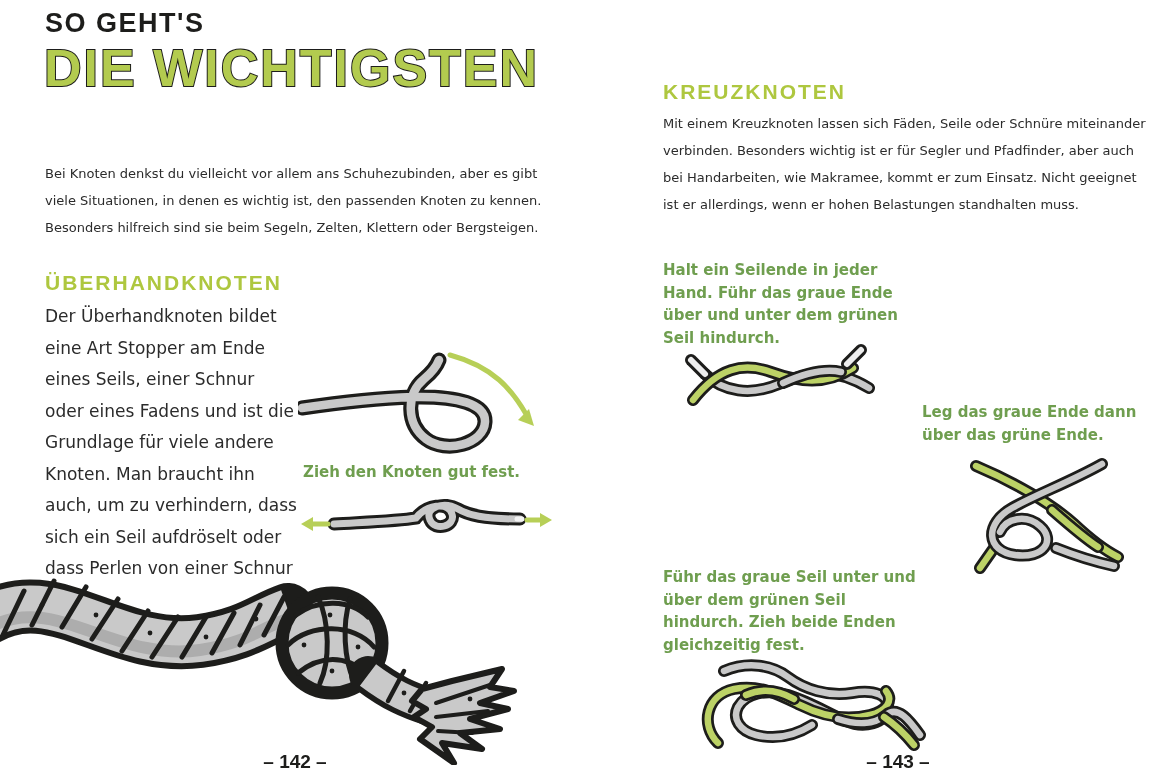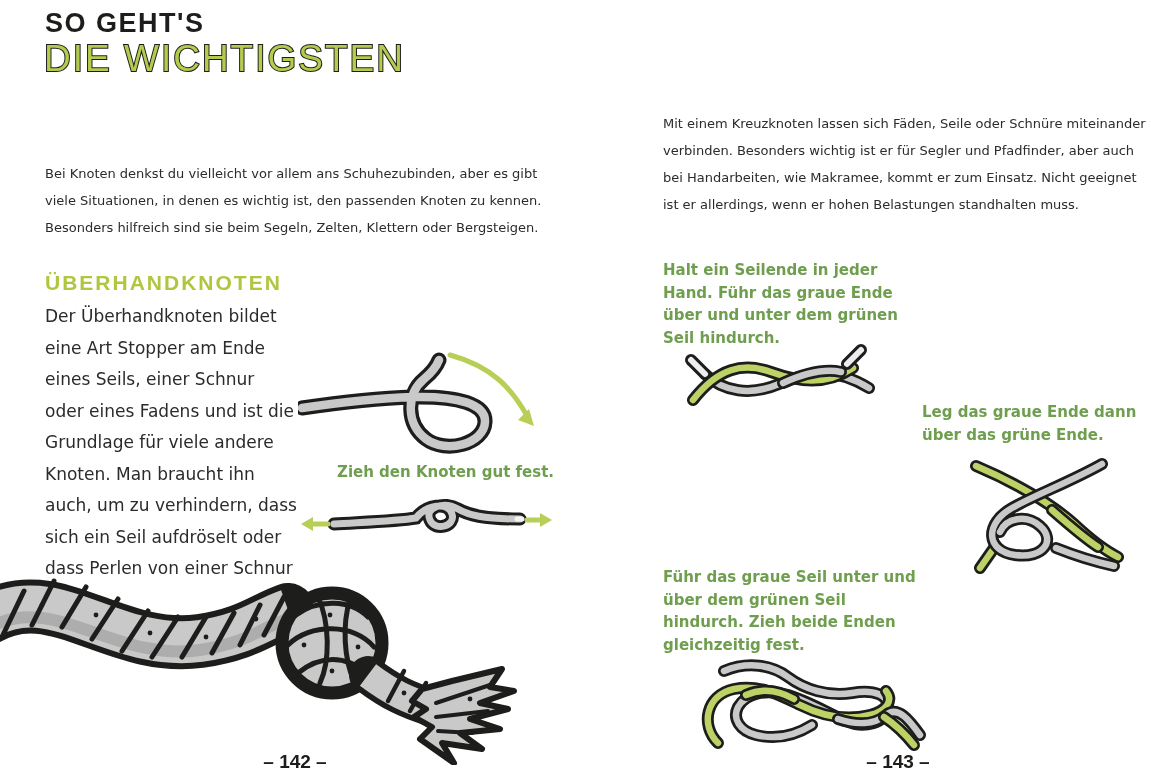--- a/index.html
+++ b/index.html
@@ -1,21 +1,21 @@
 <!DOCTYPE html>
 <html><head>
 <meta charset="utf-8">
 <style>
   html,body{margin:0;padding:0;background:#fff;}
   .spread{position:relative;width:1151px;height:776px;background:#ffffff;overflow:hidden;
           font-family:"DejaVu Sans",sans-serif;color:#2b2b2b;}
   .abs{position:absolute;}
   .kicker{font-family:"Liberation Sans",sans-serif;font-weight:900;font-size:27px;
           letter-spacing:1.5px;color:#1d1d1b;}
-  .big-title{font-family:"Liberation Sans",sans-serif;font-weight:400;font-size:37px;
+  .big-title{font-family:"Liberation Sans",sans-serif;font-weight:700;font-size:52px;
           letter-spacing:2px;color:#b3cb4f;-webkit-text-stroke:2px #1d1d1b;
           paint-order:stroke fill;white-space:nowrap;}
   .section-heading{font-family:"Liberation Sans",sans-serif;font-weight:900;font-size:21px;
           letter-spacing:2px;color:#aec73f;}
   .body-text{font-size:13px;line-height:27px;color:#2b2b2b;}
   .left-col-text{font-size:17px;line-height:31.5px;color:#2b2b2b;}
   .step-text{font-weight:bold;font-size:15px;line-height:22.5px;color:#6f9e4f;}
   .page-no{font-family:"Liberation Sans",sans-serif;font-weight:bold;font-size:19px;
           color:#1d1d1b;text-align:center;}
   svg{display:block;}
@@ -40,21 +40,21 @@
     <g>
       <path d="M 4 66 C 45 60 85 56 115 55 C 160 54 188 62 187 80 C 186 102 148 112 128 97 C 108 82 108 52 126 37 C 132 32 138 26 141 18" fill="none" stroke="#1d1d1b" stroke-width="15" stroke-linecap="round"></path>
       <path d="M 4 66 C 45 60 85 56 115 55 C 160 54 188 62 187 80 C 186 102 148 112 128 97 C 108 82 108 52 126 37 C 132 32 138 26 141 18" fill="none" stroke="#c9c9c9" stroke-width="8.5" stroke-linecap="round"></path>
     </g>
     <g>
       <path d="M 152 13 C 196 25 214 48 228 72" fill="none" stroke="#b7cf57" stroke-width="5" stroke-linecap="round"></path>
       <polygon points="236,84 220,78 231,67" fill="#b7cf57"></polygon>
     </g>
   </svg>
 
-  <div class="abs step-text" style="left:303px;top:461px;width:250px;margin-left:34px;">Zieh den Knoten gut fest.</div>
+  <div class="abs step-text" style="left:303px;top:461px;width:250px;">Zieh den Knoten gut fest.</div>
 
   <svg class="abs" style="left:298px;top:488px;" width="257" height="62" viewBox="0 0 257 62">
     <g>
       <path d="M 36 36 C 70 34 100 33 118 30 C 128 17 150 13 154 26 C 158 38 137 44 132 32 C 126 19 146 13 160 21 C 170 27 185 31 222 31" fill="none" stroke="#1d1d1b" stroke-width="13" stroke-linecap="round"></path>
       <path d="M 36 36 C 70 34 100 33 118 30 C 128 17 150 13 154 26 C 158 38 137 44 132 32 C 126 19 146 13 160 21 C 170 27 185 31 222 31" fill="none" stroke="#c9c9c9" stroke-width="7" stroke-linecap="round"></path>
       <line x1="219" y1="31" x2="224" y2="31" stroke="#f3f3f3" stroke-width="5" stroke-linecap="round"></line>
     </g>
     <g>
       <line x1="30" y1="36" x2="12" y2="36" stroke="#b7cf57" stroke-width="5" stroke-linecap="round"></line>
       <polygon points="3,36 15,29 15,43" fill="#b7cf57"></polygon>
@@ -113,20 +113,21 @@
       <circle cx="304" cy="92" r="2.4"></circle>
         <circle cx="358" cy="94" r="2.4"></circle>
         <circle cx="332" cy="118" r="2.4"></circle>
       <circle cx="404" cy="140" r="2.4"></circle>
         <circle cx="470" cy="146" r="2.4"></circle>
     </g>
   </svg>
 
   <div class="abs page-no" style="left:45px;top:751px;width:500px;">– 142 –</div>
 
+  <div class="abs section-heading" style="left:663px;top:80px;">KREUZKNOTEN</div>
 
   <div class="abs body-text" style="left:663px;top:110px;width:487px;">Mit einem Kreuzknoten lassen sich Fäden, Seile oder Schnüre miteinander verbinden. Besonders wichtig ist er für Segler und Pfadfinder, aber auch bei Handarbeiten, wie Makramee, kommt er zum Einsatz. Nicht geeignet ist er allerdings, wenn er hohen Belastungen standhalten muss.</div>
 
   <div class="abs step-text" style="left:663px;top:259px;width:262px;">Halt ein Seilende in jeder Hand. Führ das graue Ende über und unter dem grünen Seil hindurch.</div>
 
   <svg class="abs" style="left:683px;top:338px;" width="198" height="75" viewBox="0 0 198 75">
     <g>
       <path d="M 22 36 C 40 54 68 58 96 46 C 124 34 150 28 186 50" fill="none" stroke="#1d1d1b" stroke-width="12" stroke-linecap="round"></path>
       <path d="M 22 36 C 40 54 68 58 96 46 C 124 34 150 28 186 50" fill="none" stroke="#c9c9c9" stroke-width="6.5" stroke-linecap="round"></path>
       <line x1="22" y1="36" x2="8" y2="22" stroke="#1d1d1b" stroke-width="12" stroke-linecap="round"></line>

